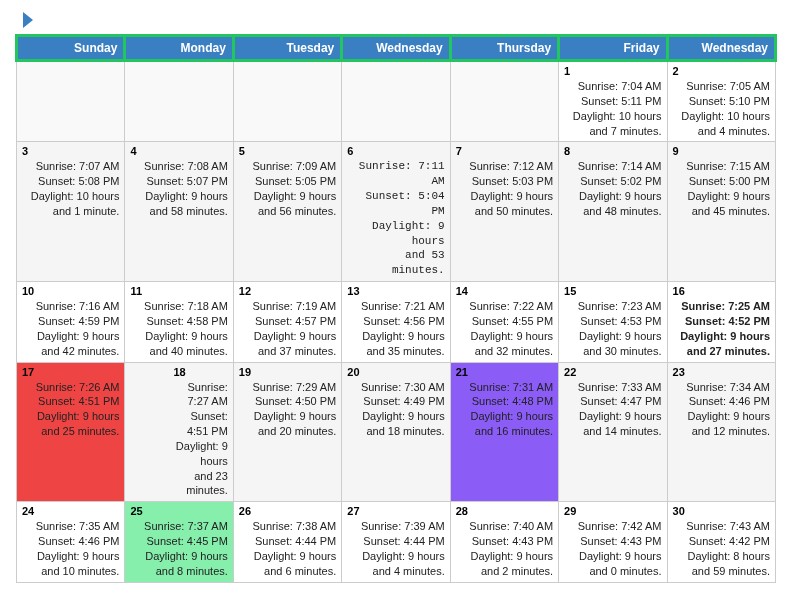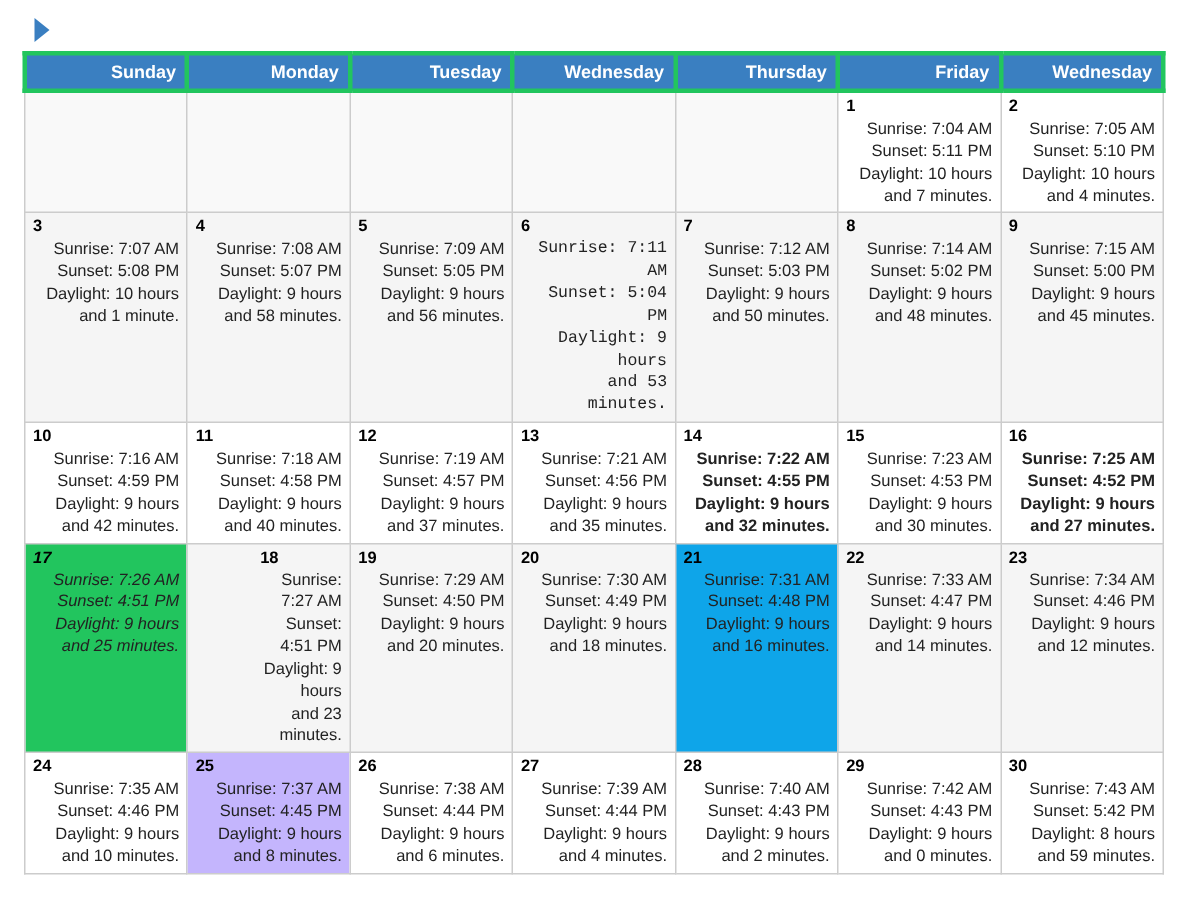--- a/index.html
+++ b/index.html
@@ -216,42 +216,42 @@
           </td>
           <td style="background: rgb(255, 255, 255);">
             <div class="day-num">13</div>
             <div class="day-info" style="white-space: pre-line;">Sunrise: 7:21 AM
 Sunset: 4:56 PM
 Daylight: 9 hours
 and 35 minutes.</div>
           </td>
           <td style="background: rgb(255, 255, 255);">
             <div class="day-num">14</div>
-            <div class="day-info" style="white-space: pre-line; font-weight: bold;">Sunrise: 7:22 AM
+            <div class="day-info" style="white-space: pre-line;">Sunrise: 7:22 AM
 Sunset: 4:55 PM
 Daylight: 9 hours
 and 32 minutes.</div>
           </td>
           <td style="background: rgb(255, 255, 255);">
             <div class="day-num">15</div>
             <div class="day-info" style="white-space: pre-line;">Sunrise: 7:23 AM
 Sunset: 4:53 PM
 Daylight: 9 hours
 and 30 minutes.</div>
           </td>
           <td style="background: rgb(255, 255, 255);">
             <div class="day-num">16</div>
             <div class="day-info" style="white-space: pre-line; font-weight: bold;">Sunrise: 7:25 AM
 Sunset: 4:52 PM
 Daylight: 9 hours
 and 27 minutes.</div>
           </td>
         </tr>
         <tr>
-          <td style="background: #22c55e; font-style: italic;">
+          <td style="background: #ef4444;">
             <div class="day-num">17</div>
             <div class="day-info" style="white-space: pre-line;">Sunrise: 7:26 AM
 Sunset: 4:51 PM
 Daylight: 9 hours
 and 25 minutes.</div>
           </td>
           <td style="background: rgb(245, 245, 245); padding-left: 48px;">
             <div class="day-num">18</div>
             <div class="day-info" style="white-space: pre-line;">Sunrise: 7:27 AM
 Sunset: 4:51 PM
@@ -265,21 +265,21 @@
 Daylight: 9 hours
 and 20 minutes.</div>
           </td>
           <td style="background: rgb(245, 245, 245);">
             <div class="day-num">20</div>
             <div class="day-info" style="white-space: pre-line;">Sunrise: 7:30 AM
 Sunset: 4:49 PM
 Daylight: 9 hours
 and 18 minutes.</div>
           </td>
-          <td style="background: #0ea5e9;">
+          <td style="background: #8b5cf6;">
             <div class="day-num">21</div>
             <div class="day-info" style="white-space: pre-line;">Sunrise: 7:31 AM
 Sunset: 4:48 PM
 Daylight: 9 hours
 and 16 minutes.</div>
           </td>
           <td style="background: rgb(245, 245, 245);">
             <div class="day-num">22</div>
             <div class="day-info" style="white-space: pre-line;">Sunrise: 7:33 AM
 Sunset: 4:47 PM
@@ -295,21 +295,21 @@
           </td>
         </tr>
         <tr>
           <td style="background: rgb(255, 255, 255);">
             <div class="day-num">24</div>
             <div class="day-info" style="white-space: pre-line;">Sunrise: 7:35 AM
 Sunset: 4:46 PM
 Daylight: 9 hours
 and 10 minutes.</div>
           </td>
-          <td style="background: #c4b5fd;">
+          <td style="background: #86efac;">
             <div class="day-num">25</div>
             <div class="day-info" style="white-space: pre-line;">Sunrise: 7:37 AM
 Sunset: 4:45 PM
 Daylight: 9 hours
 and 8 minutes.</div>
           </td>
           <td style="background: rgb(255, 255, 255);">
             <div class="day-num">26</div>
             <div class="day-info" style="white-space: pre-line;">Sunrise: 7:38 AM
 Sunset: 4:44 PM
@@ -333,20 +333,20 @@
           <td style="background: rgb(255, 255, 255); margin-left: 45px;">
             <div class="day-num">29</div>
             <div class="day-info" style="white-space: pre-line;">Sunrise: 7:42 AM
 Sunset: 4:43 PM
 Daylight: 9 hours
 and 0 minutes.</div>
           </td>
           <td style="background: rgb(255, 255, 255);">
             <div class="day-num">30</div>
             <div class="day-info" style="white-space: pre-line;">Sunrise: 7:43 AM
-Sunset: 5:42 PM
+Sunset: 4:42 PM
 Daylight: 8 hours
 and 59 minutes.</div>
           </td>
         </tr>
       </tbody>
   </table>
 </div>
 
 </body></html>

